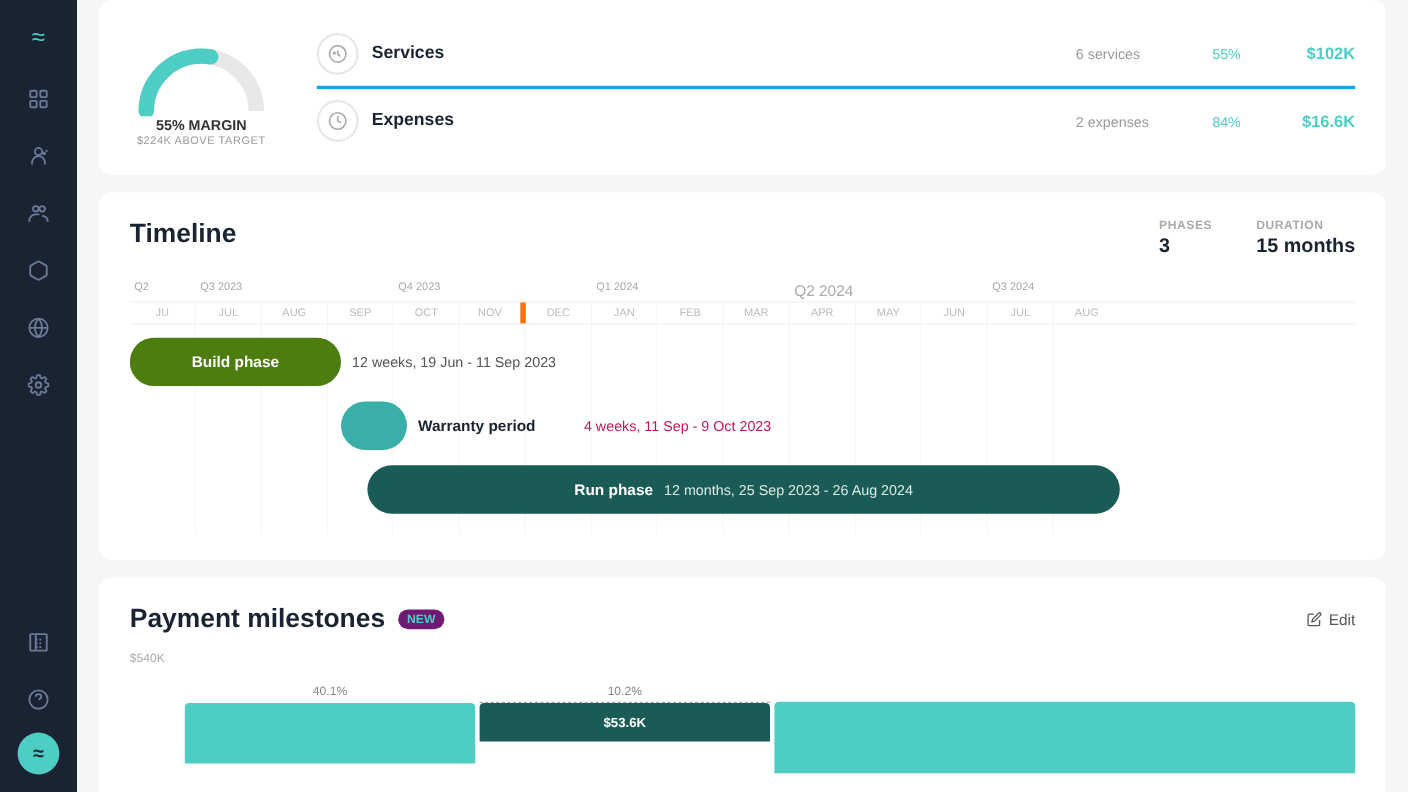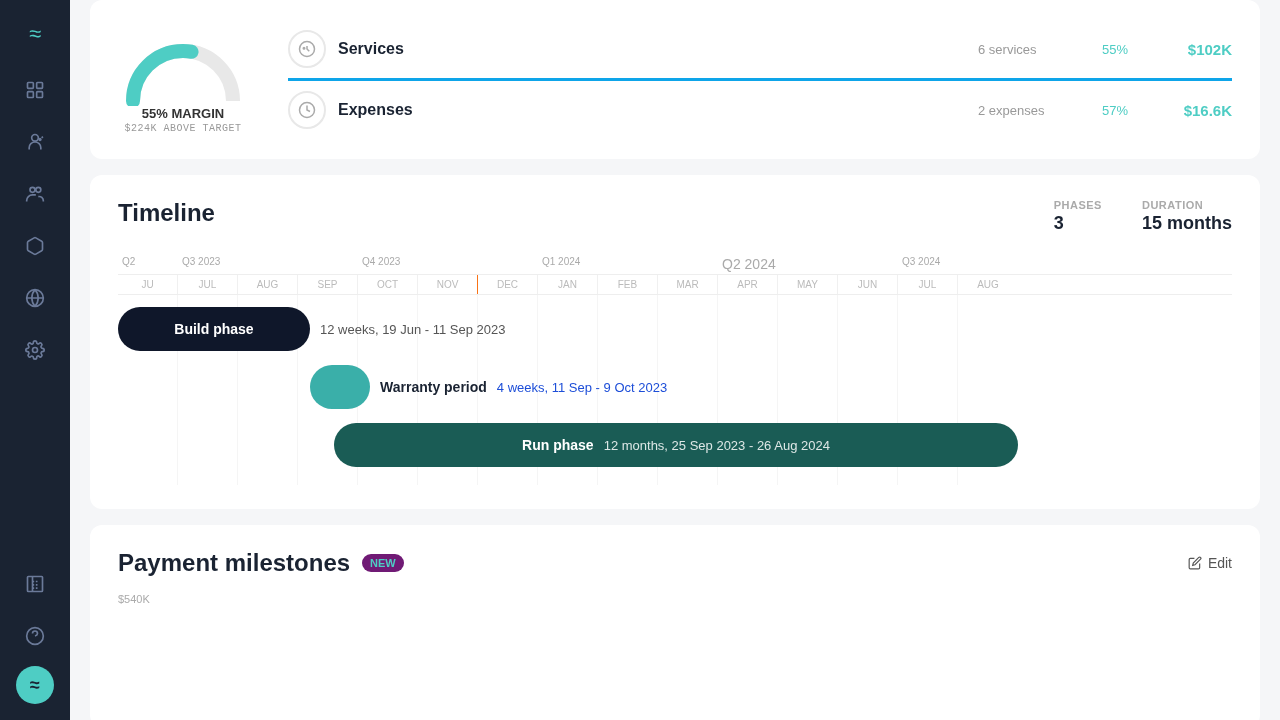--- a/index.html
+++ b/index.html
@@ -102,21 +102,20 @@
       font-size: 13px;
       font-weight: 700;
       color: #333;
     }
     .above-target {
       font-size: 10px;
       color: #999;
       margin-top: 2px;
       text-transform: uppercase;
       letter-spacing: 0.5px;
-      font-family: Liberation Mono, monospace;
     }
 
     .metrics-list {
       flex: 1;
     }
     .metric-row {
       display: flex;
       align-items: center;
       padding: 10px 0;
       border-bottom: 3px solid #0ea5e9;
@@ -326,21 +325,21 @@
       </div>
       <div class="metric-row">
         <div class="metric-icon">
           <svg width="18" height="18" viewBox="0 0 24 24" fill="none" stroke="#aaa" stroke-width="2">
               <circle cx="12" cy="12" r="10"></circle>
               <path d="M12 6v6l4 2"></path>
             </svg>
         </div>
         <span class="metric-name">Expenses</span>
         <span class="metric-count">2 expenses</span>
-        <span class="metric-pct">57%</span>
+        <span class="metric-pct">84%</span>
         <span class="metric-value">$16.6K</span>
       </div>
     </div>
   </div>
 
   <div class="timeline-section">
     <div class="section-header">
       <h2 class="section-title">Timeline</h2>
       <div class="section-meta">
         <div class="meta-item">
@@ -365,21 +364,21 @@
           <div style="width:180px; font-size:14px; color:#aaa; padding:2px 4px;">Q2 2024</div>
           <div style="width:120px; font-size:10px; color:#aaa; padding:2px 4px;">Q3 2024</div>
         </div>
 
         <div style="display:flex; border-bottom:1px solid #eee;">
           <div style="width:60px; font-size:10px; color:#bbb; text-align:center; padding:4px 0; border-right:1px solid #f0f0f0;">JU</div>
           <div style="width:60px; font-size:10px; color:#bbb; text-align:center; padding:4px 0; border-right:1px solid #f0f0f0;">JUL</div>
           <div style="width:60px; font-size:10px; color:#bbb; text-align:center; padding:4px 0; border-right:1px solid #f0f0f0;">AUG</div>
           <div style="width:60px; font-size:10px; color:#bbb; text-align:center; padding:4px 0; border-right:1px solid #f0f0f0;">SEP</div>
           <div style="width:60px; font-size:10px; color:#bbb; text-align:center; padding:4px 0; border-right:1px solid #f0f0f0;">OCT</div>
-          <div style="width:60px; font-size:10px; color:#bbb; text-align:center; padding:4px 0; border-right:1px solid #f97316;">NOV</div>
+          <div style="width:60px; font-size:10px; color:#bbb; text-align:center; padding:4px 0; border-right:5px solid #f97316;">NOV</div>
           <div style="width:60px; font-size:10px; color:#bbb; text-align:center; padding:4px 0; border-right:1px solid #f0f0f0;">DEC</div>
           <div style="width:60px; font-size:10px; color:#bbb; text-align:center; padding:4px 0; border-right:1px solid #f0f0f0;">JAN</div>
           <div style="width:60px; font-size:10px; color:#bbb; text-align:center; padding:4px 0; border-right:1px solid #f0f0f0;">FEB</div>
           <div style="width:60px; font-size:10px; color:#bbb; text-align:center; padding:4px 0; border-right:1px solid #f0f0f0;">MAR</div>
           <div style="width:60px; font-size:10px; color:#bbb; text-align:center; padding:4px 0; border-right:1px solid #f0f0f0;">APR</div>
           <div style="width:60px; font-size:10px; color:#bbb; text-align:center; padding:4px 0; border-right:1px solid #f0f0f0;">MAY</div>
           <div style="width:60px; font-size:10px; color:#bbb; text-align:center; padding:4px 0; border-right:1px solid #f0f0f0;">JUN</div>
           <div style="width:60px; font-size:10px; color:#bbb; text-align:center; padding:4px 0; border-right:1px solid #f0f0f0;">JUL</div>
           <div style="width:60px; font-size:10px; color:#bbb; text-align:center; padding:4px 0;">AUG</div>
         </div>
@@ -398,31 +397,31 @@
             <div style="width:60px; border-right:1px solid #f5f5f5; height:100%;"></div>
             <div style="width:60px; border-right:1px solid #f5f5f5; height:100%;"></div>
             <div style="width:60px; border-right:1px solid #f5f5f5; height:100%;"></div>
             <div style="width:60px; border-right:1px solid #f5f5f5; height:100%;"></div>
             <div style="width:60px; border-right:1px solid #f5f5f5; height:100%;"></div>
             <div style="width:60px; border-right:1px solid #f5f5f5; height:100%;"></div>
             <div style="width:60px; height:100%;"></div>
           </div>
 
           <div style="position:absolute; top:12px; left:0; display:flex; align-items:center; gap:10px;">
-            <div style="background:#0f172a; border-radius:22px; height:44px; width:192px; display:flex; align-items:center; justify-content:center; color:white; font-size:14px; font-weight:600; flex-shrink:0;">
+            <div style="background:#4d7c0f; border-radius:22px; height:44px; width:192px; display:flex; align-items:center; justify-content:center; color:white; font-size:14px; font-weight:600; flex-shrink:0;">
               <span>Build phase</span>
             </div>
             <span style="font-size:13px; color:#555;">12 weeks, 19 Jun - 11 Sep 2023</span>
           </div>
 
           <div style="position:absolute; top:70px; left:192px; display:flex; align-items:center; gap:10px;">
             <div style="background:#3aafa9; border-radius:22px; height:44px; width:60px; display:flex; align-items:center; justify-content:center; flex-shrink:0;">
             </div>
             <span style="font-size:14px; font-weight:600; color:#1a2332;">Warranty period</span>
-            <span style="font-size:13px; color:#1d4ed8;">4 weeks, 11 Sep - 9 Oct 2023</span>
+            <span style="font-size:13px; color:#be185d;margin-left:34px;">4 weeks, 11 Sep - 9 Oct 2023</span>
           </div>
 
           <div style="position:absolute; top:128px; left:216px; display:flex; align-items:center;">
             <div style="background:#1a5c55; border-radius:22px; height:44px; width:684px; display:flex; align-items:center; justify-content:center; gap:10px; color:white; font-size:14px; font-weight:600; flex-shrink:0;">
               <span>Run phase</span>
               <span style="font-size:13px; font-weight:400; color:rgba(255,255,255,0.85);">12 months, 25 Sep 2023 - 26 Aug 2024</span>
             </div>
           </div>
         </div>
       </div>
@@ -439,16 +438,36 @@
         <svg width="14" height="14" viewBox="0 0 24 24" fill="none" stroke="#555" stroke-width="2">
             <path d="M11 4H4a2 2 0 0 0-2 2v14a2 2 0 0 0 2 2h14a2 2 0 0 0 2-2v-7"></path>
             <path d="M18.5 2.5a2.121 2.121 0 0 1 3 3L12 15l-4 1 1-4 9.5-9.5z"></path>
           </svg>
         <span>Edit</span>
       </div>
     </div>
 
     <div style="position:relative; height:110px; display:flex; align-items:flex-end; gap:0;">
       <div style="font-size:11px; color:#aaa; position:absolute; top:0; left:0;">$540K</div>
+      <div style="display:flex; align-items:flex-end; gap:4px; margin-left:50px; flex:1; height:100px; padding-top:20px;">
+
+        <div style="flex:1; display:flex; flex-direction:column; align-items:center; height:100%;">
+          <span style="font-size:11px; color:#888; margin-bottom:4px;">40.1%</span>
+          <div style="width:100%; height:55px; background:#4ecdc4; border-radius:4px 4px 0 0;"></div>
+        </div>
+
+        <div style="flex:1; display:flex; flex-direction:column; align-items:center; height:100%;">
+          <span style="font-size:11px; color:#888; margin-bottom:4px;">10.2%</span>
+          <div style="width:100%; height:35px; background:#1a5c55; border-radius:4px 4px 0 0; display:flex; align-items:center; justify-content:center; position:relative;">
+            <div style="position:absolute; top:-1px; left:0; right:0; border-top:1px dashed #aaa;"></div>
+            <span style="font-size:12px; font-weight:700; color:white;">$53.6K</span>
+          </div>
+        </div>
+
+        <div style="flex:2; display:flex; flex-direction:column; align-items:stretch; height:100%;">
+          <div style="flex:1;"></div>
+          <div style="height:65px; background:#4ecdc4; border-radius:4px 4px 0 0;"></div>
+        </div>
+      </div>
     </div>
   </div>
 
 </main>
 
 </body></html>

